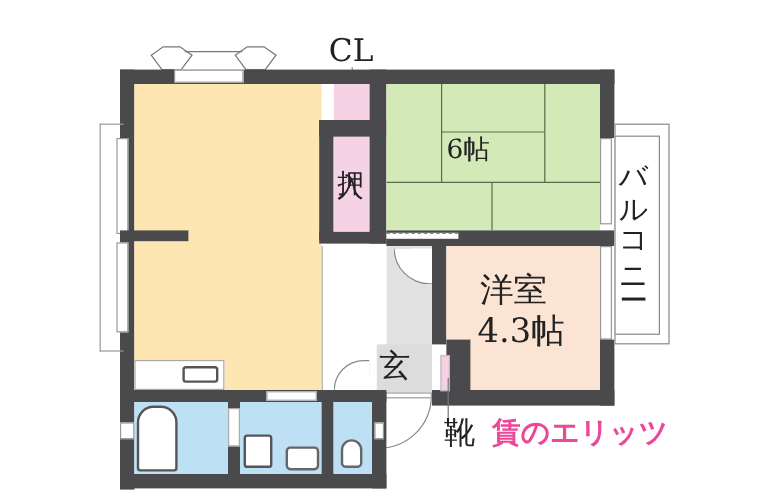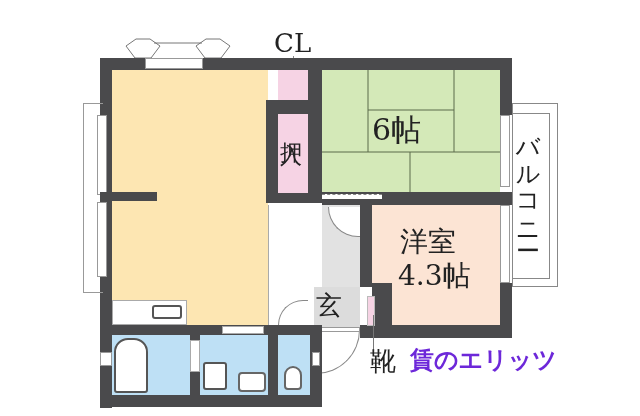--- a/index.html
+++ b/index.html
@@ -1,21 +1,21 @@
 <!DOCTYPE html>
 <html><head>
 <meta charset="utf-8">
 <style>
   html,body{margin:0;padding:0;background:#fff;}
   body{width:640px;height:416px;position:relative;overflow:hidden;font-family:"DejaVu Serif","Liberation Serif",serif;}
   .abs{position:absolute;box-sizing:border-box;}
   .wall{background:#4a4a4c;}
   .room-label{position:absolute;color:#222;text-align:center;line-height:1;white-space:nowrap;}
   .vtext{writing-mode:vertical-rl;text-orientation:upright;letter-spacing:2px;}
-  .watermark{color:#6d28d9;font-family:"DejaVu Sans","Liberation Sans",sans-serif;font-weight:bold;}
+  .watermark{color:#ec4899;font-family:"DejaVu Sans","Liberation Sans",sans-serif;font-weight:bold;}
 </style>
 </head>
 <body>
 
 <div class="abs" style="left:0;top:0;width:640px;height:296px;">
 
   <svg class="abs" style="left:124px;top:36px;" width="110" height="30" viewBox="0 0 110 30">
     <polygon points="2,10 12,3 26,3 36,10 27,22 11,22" fill="#fff" stroke="#777" stroke-width="1"></polygon>
     <polygon points="72,10 82,3 96,3 106,10 97,22 81,22" fill="#fff" stroke="#777" stroke-width="1"></polygon>
     <line x1="30" y1="7" x2="78" y2="7" stroke="#777" stroke-width="1"></line>
@@ -55,21 +55,21 @@
   <div class="abs" style="left:322px;top:70px;width:178px;height:122px;background:#D4E9B8;"></div>
   <svg class="abs" style="left:322px;top:70px;" width="178" height="122">
     <g stroke="#5a6a4a" stroke-width="1" fill="none">
       <line x1="46" y1="0" x2="46" y2="82"></line>
       <line x1="132" y1="0" x2="132" y2="82"></line>
       <line x1="46" y1="40" x2="132" y2="40"></line>
       <line x1="0" y1="82" x2="178" y2="82"></line>
       <line x1="88" y1="82" x2="88" y2="122"></line>
     </g>
   </svg>
-  <div class="room-label" style="left:372px;top:115px;font-size:30px;">6帖</div>
+  <div class="room-label" style="left:372px;top:115px;font-size:22px;">6帖</div>
   <div class="abs wall" style="left:500px;top:58px;width:12px;height:57px;"></div>
   <div class="abs" style="left:500px;top:115px;width:10px;height:72px;background:#fff;border:1px solid #999;"></div>
   <div class="abs wall" style="left:322px;top:192px;width:190px;height:13px;"></div>
   <div class="abs" style="left:322px;top:194px;width:60px;height:5px;background:#fff;border-top:1px dashed #888;"></div>
 
   <div class="abs" style="left:322px;top:205px;width:38px;height:85px;background:#E2E2E2;"></div>
   <div class="abs" style="left:328px;top:207px;width:32px;height:30px;border-bottom-left-radius:32px;border-left:1px solid #888;border-bottom:1px solid #888;background:#fff;"></div>
   <div class="abs" style="left:268px;top:205px;width:54px;height:120px;background:#fff;border-left:1px solid #aaa;"></div>
 
   <div class="abs wall" style="left:360px;top:205px;width:12px;height:82px;"></div>

